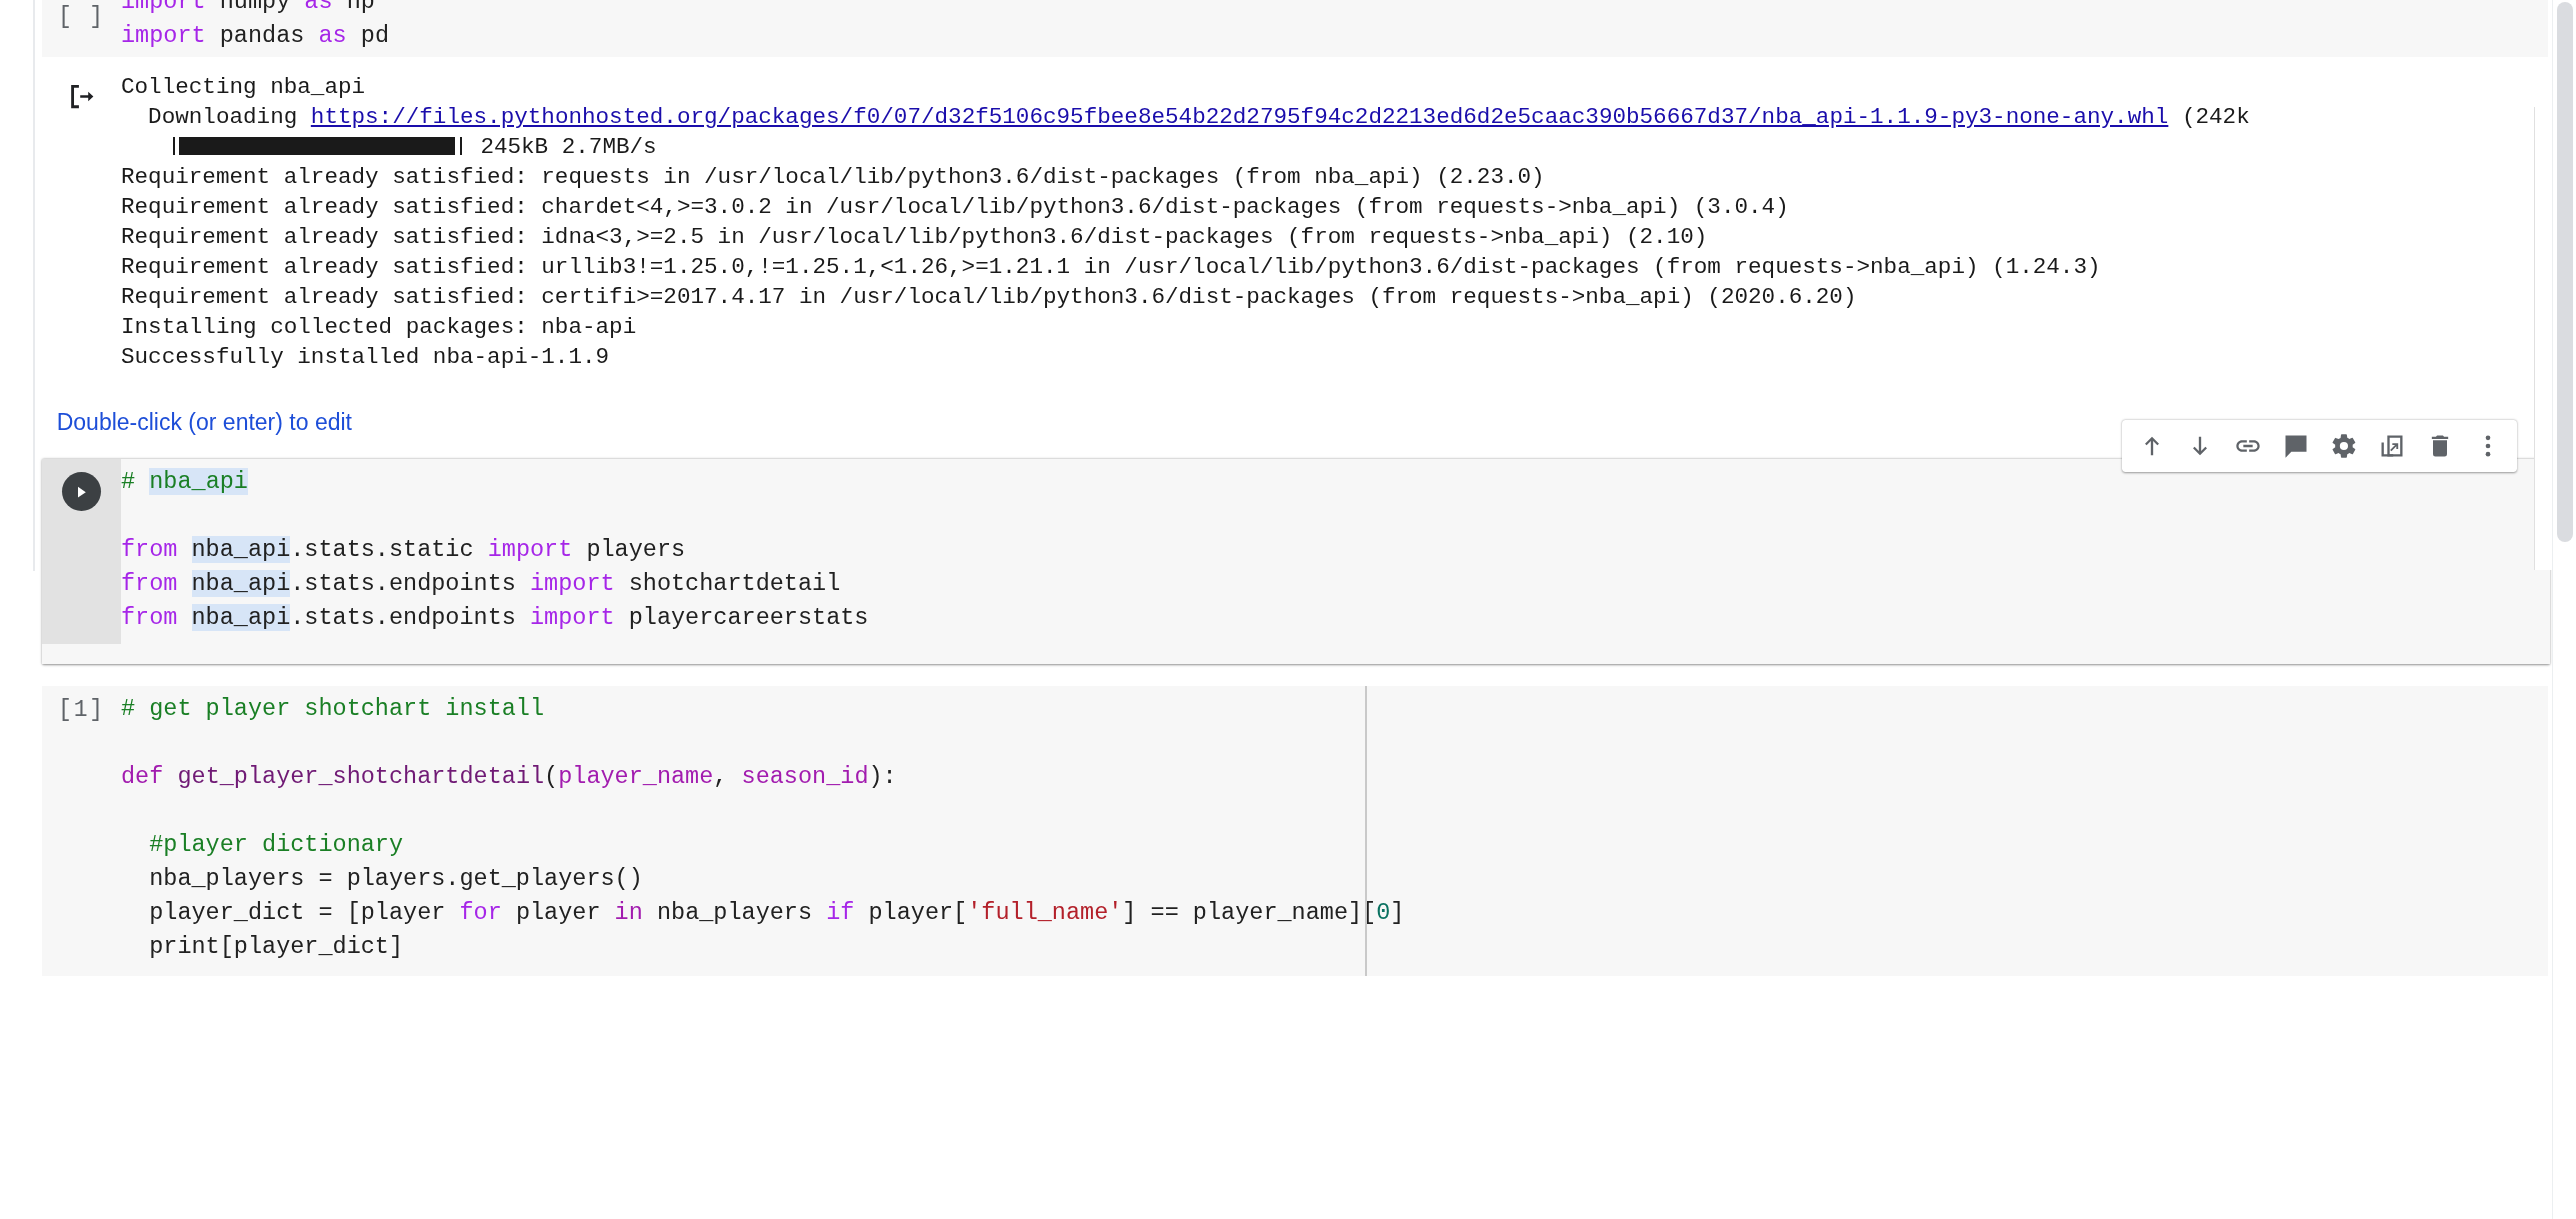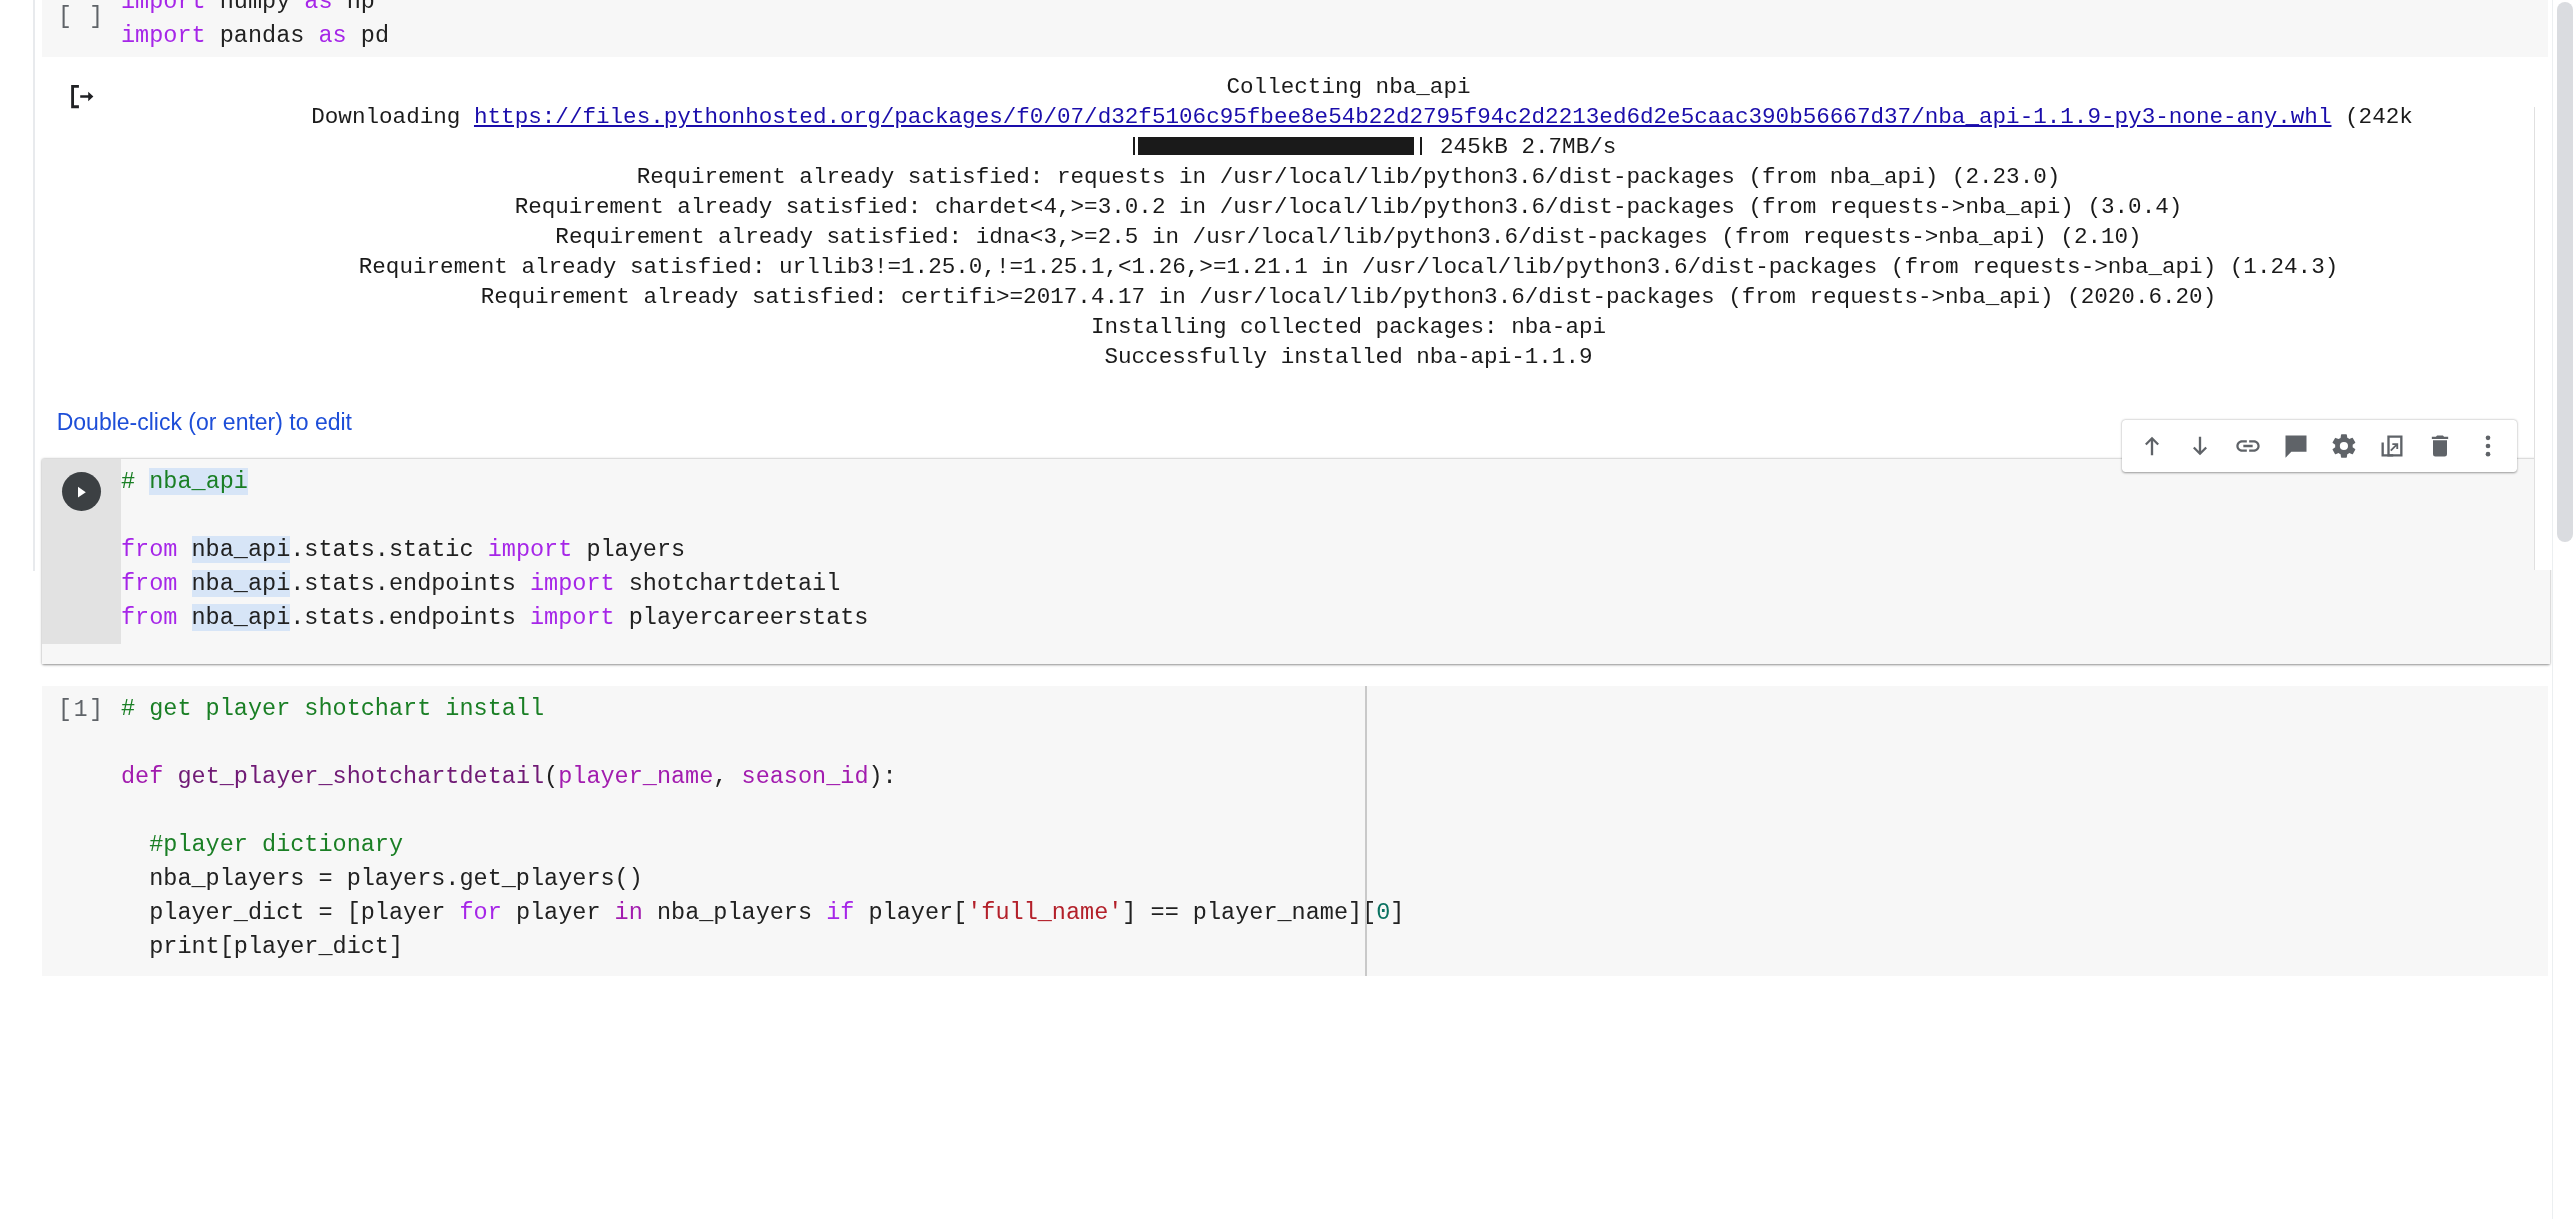--- a/index.html
+++ b/index.html
@@ -89,21 +89,20 @@
     padding-top: 14.7px;
   }
   .output .gutter { padding-top: 9.2px; }
   .out-text {
     font-family: "Liberation Mono", monospace;
     font-size: 22.6px;
     line-height: 30px;
     color: #1a1a1a;
     white-space: pre;
     flex: 1 1 auto;
-    text-align: center;
   }
   .out-text a { color: #1a0dab; text-decoration: underline; }
   .pbar {
     display: inline-block;
     vertical-align: -2.8px;
     width: 289px; height: 18.4px;
     border-left: 2.8px solid #1a1a1a;
     border-right: 2.8px solid #1a1a1a;
     position: relative;
   }

